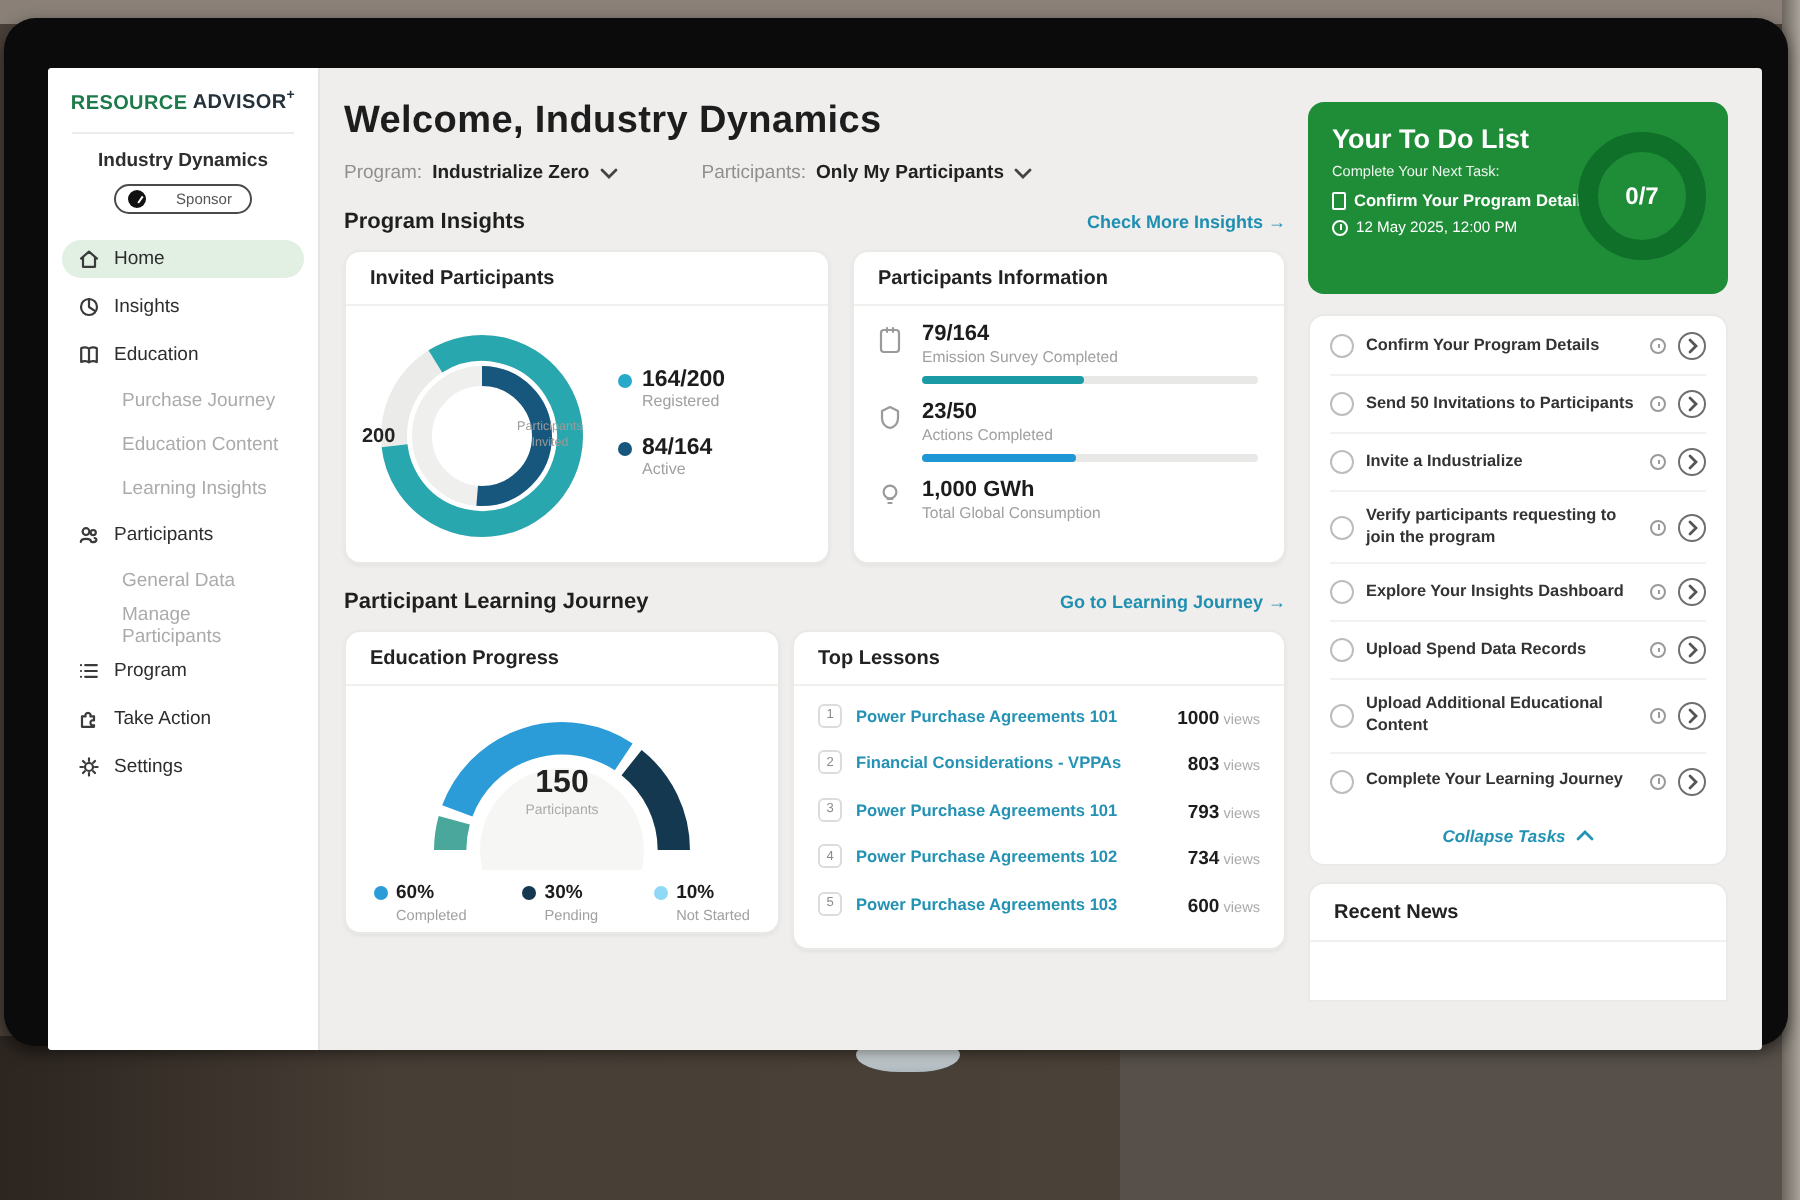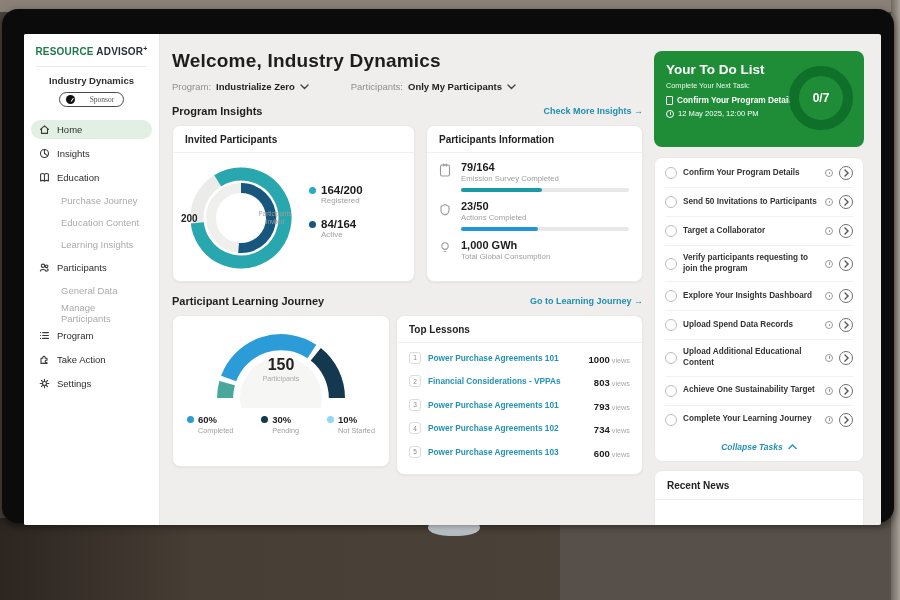--- a/index.html
+++ b/index.html
@@ -24,21 +24,21 @@
 
   
   .sidebar { position:absolute; left:0; top:0; width:136px; height:491px; background:#fff;
              border-right:1px solid #e4e4e2; }
   .logo { text-align:center; padding-top:11px; font-size:10px; font-weight:700; letter-spacing:.2px; }
   .logo .g { color:#1d7a4a; } .logo .d { color:#25323b; } .logo sup { font-size:7px; }
   .logo-sep { border-top:1px solid #ececea; margin:9px 12px 8px; }
   .org { text-align:center; font-size:9.5px; font-weight:700; color:#2e2e2e; }
   .sponsor { display:flex; width:fit-content; margin:6px auto 0; align-items:center; gap:15px;
              border:1px solid #4a4a4a; border-radius:10px; padding:2px 9px 2px 6px;
-             font-size:7.5px; color:#555; background:#fff;font-family:Liberation Serif, serif; }
+             font-size:7.5px; color:#555; background:#fff; }
   .sponsor .dot { width:9px; height:9px; border-radius:50%; background:#111; position:relative; }
   .sponsor .dot::after { content:""; position:absolute; left:3px; top:2px; width:3px; height:4px;
              border-right:1px solid #fff; transform:rotate(35deg); }
   .menu { margin-top:13px; padding:0 7px; }
   .mi { display:flex; align-items:center; gap:7px; height:19px; padding:0 8px; margin-bottom:5px;
         font-size:9.5px; font-weight:400; color:#2d2d2d; border-radius:10px; cursor:pointer; }
   .mi.active { background:#e1f0e3; }
   .mi.sub { font-weight:400; color:#ababab; padding-left:30px; height:17px; }
   .mi svg { flex:none; stroke:#3a3a3a; fill:none; stroke-width:1.1; stroke-linecap:round; stroke-linejoin:round; }
 
@@ -324,20 +324,21 @@
     </div>
 
     <div class="section-row">
       <h2>Participant Learning Journey</h2>
       <span class="tlink">Go to Learning Journey  →</span>
     </div>
 
     <div class="row2">
 
       <div class="card card-edu">
+        <div class="card-h">Education Progress</div>
         <div class="gauge-wrap">
           <svg width="150" height="82" viewBox="0 0 120 66">
             <circle cx="60" cy="58" r="33" fill="#f6f6f4"></circle>
             <path id="gseg0" fill="none" stroke-width="13" d="M 15.00 58.00 A 45 45 0 0 1 16.64 45.97" stroke="#49a89b"></path>
             <path id="gseg1" fill="none" stroke-width="13" d="M 17.85 42.24 A 45 45 0 0 1 84.84 20.48" stroke="#2b9cd8"></path>
             <path id="gseg2" fill="none" stroke-width="13" d="M 88.01 22.78 A 45 45 0 0 1 105.00 58.00" stroke="#14384f"></path>
           </svg>
           <div class="gauge-center">
             <b>150</b>
             <div>Participants</div>
@@ -432,21 +433,21 @@
         <span class="t-label">Send 50 Invitations to Participants</span>
         <span class="t-clock"></span>
         <span class="t-go">
               <svg width="5" height="8" viewBox="0 0 5 8">
                 <path d="M1 1 L4 4 L1 7"></path>
               </svg>
             </span>
       </div>
       <div class="task">
         <span class="cb"></span>
-        <span class="t-label">Target a Collaborator</span>
+        <span class="t-label">Invite a Industrialize</span>
         <span class="t-clock"></span>
         <span class="t-go">
               <svg width="5" height="8" viewBox="0 0 5 8">
                 <path d="M1 1 L4 4 L1 7"></path>
               </svg>
             </span>
       </div>
       <div class="task">
         <span class="cb"></span>
         <span class="t-label">Verify participants requesting to join the program</span>
@@ -473,30 +474,20 @@
         <span class="t-clock"></span>
         <span class="t-go">
               <svg width="5" height="8" viewBox="0 0 5 8">
                 <path d="M1 1 L4 4 L1 7"></path>
               </svg>
             </span>
       </div>
       <div class="task">
         <span class="cb"></span>
         <span class="t-label">Upload Additional Educational Content</span>
-        <span class="t-clock"></span>
-        <span class="t-go">
-              <svg width="5" height="8" viewBox="0 0 5 8">
-                <path d="M1 1 L4 4 L1 7"></path>
-              </svg>
-            </span>
-      </div>
-      <div class="task">
-        <span class="cb"></span>
-        <span class="t-label">Achieve One Sustainability Target</span>
         <span class="t-clock"></span>
         <span class="t-go">
               <svg width="5" height="8" viewBox="0 0 5 8">
                 <path d="M1 1 L4 4 L1 7"></path>
               </svg>
             </span>
       </div>
       <div class="task" style="border-bottom:none">
         <span class="cb"></span>
         <span class="t-label">Complete Your Learning Journey</span>

